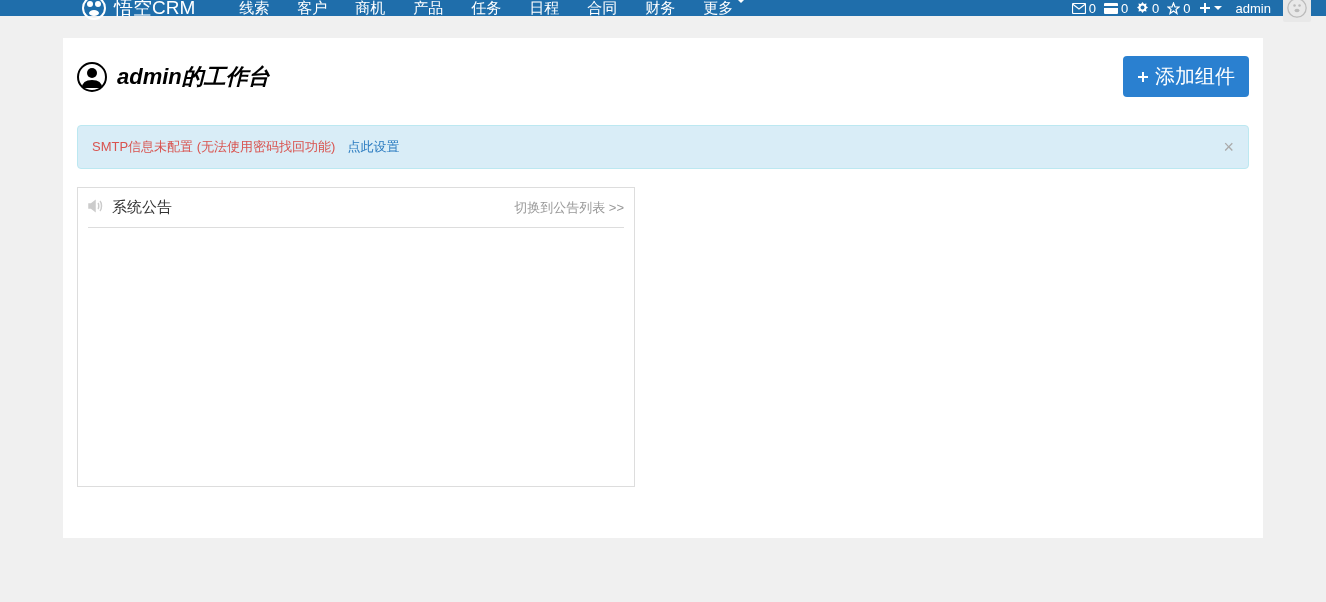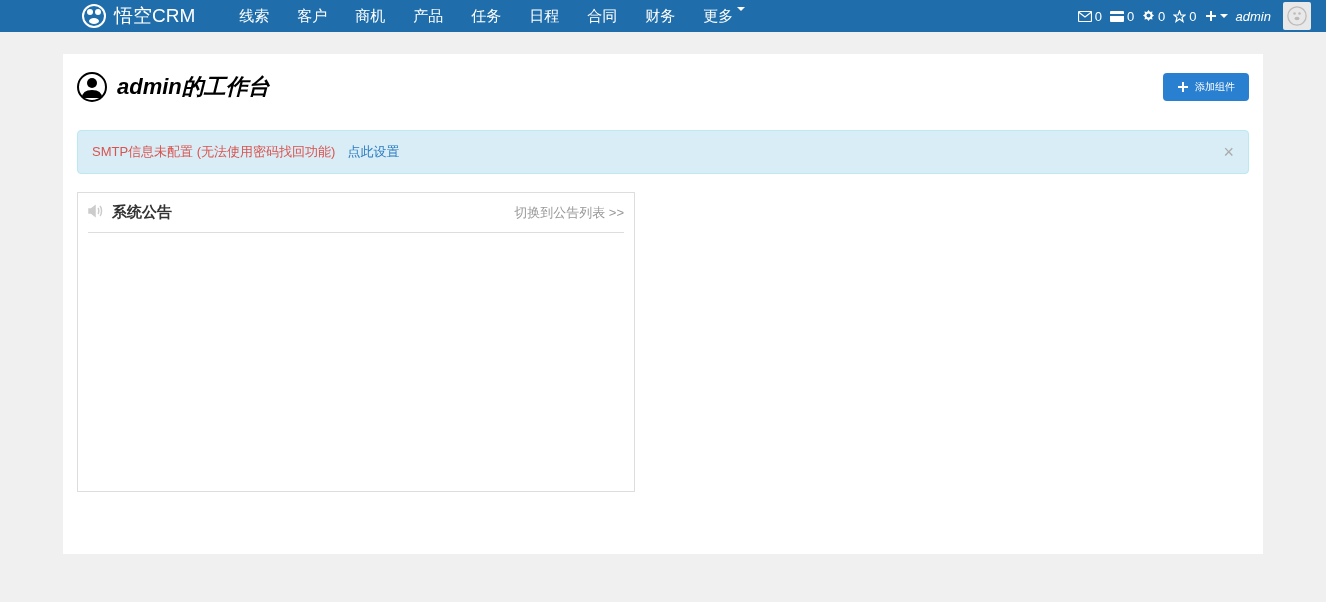--- a/index.html
+++ b/index.html
@@ -7,21 +7,21 @@
       padding: 0;
       box-sizing: border-box;
     }
     body {
       font-family: "Microsoft YaHei", Arial, sans-serif;
       background: #f0f0f0;
       font-size: 14px;
     }
     .navbar {
       background: #1f6eab;
-      height: 32px;
+      height: 16px;
       display: flex;
       align-items: center;
       padding: 0 15px 0 82px;
       color: #fff;
     }
     .navbar-left {
       display: flex;
       align-items: center;
       gap: 0;
     }
@@ -99,21 +99,21 @@
       display: inline-flex;
       align-items: center;
       justify-content: center;
     }
     .plus-caret {
       display: flex;
       align-items: center;
       gap: 3px;
     }
     .user-name {
-      font-style: italic;
+      margin-left: 6px;
     }
     .avatar {
       width: 28px;
       height: 28px;
       background: #e8e8e8;
       border-radius: 2px;
       display: flex;
       align-items: center;
       justify-content: center;
       margin-left: 4px;
@@ -149,21 +149,21 @@
       font-size: 22px;
       font-weight: bold;
       color: #000;
     }
     .btn-primary {
       background: #2a80d0;
       color: #fff;
       border: none;
       border-radius: 4px;
       padding: 7px 14px;
-      font-size: 10px;
+      font-size: 20px;
       cursor: pointer;
       display: flex;
       align-items: center;
       gap: 6px;
     }
     .alert {
       background: #d9edf7;
       border: 1px solid #bce8f1;
       border-radius: 4px;
       padding: 12px 14px;
@@ -198,21 +198,20 @@
       display: flex;
       align-items: center;
       justify-content: space-between;
       border-bottom: 1px solid #ddd;
       padding-bottom: 10px;
     }
     .widget-title-wrap {
       display: flex;
       align-items: center;
       gap: 8px;
-      font-weight: bold;
     }
     .widget-title {
       font-size: 15px;
       color: #333;
     }
     .widget-switch {
       color: #999;
       font-size: 13px;
       cursor: pointer;
     }

